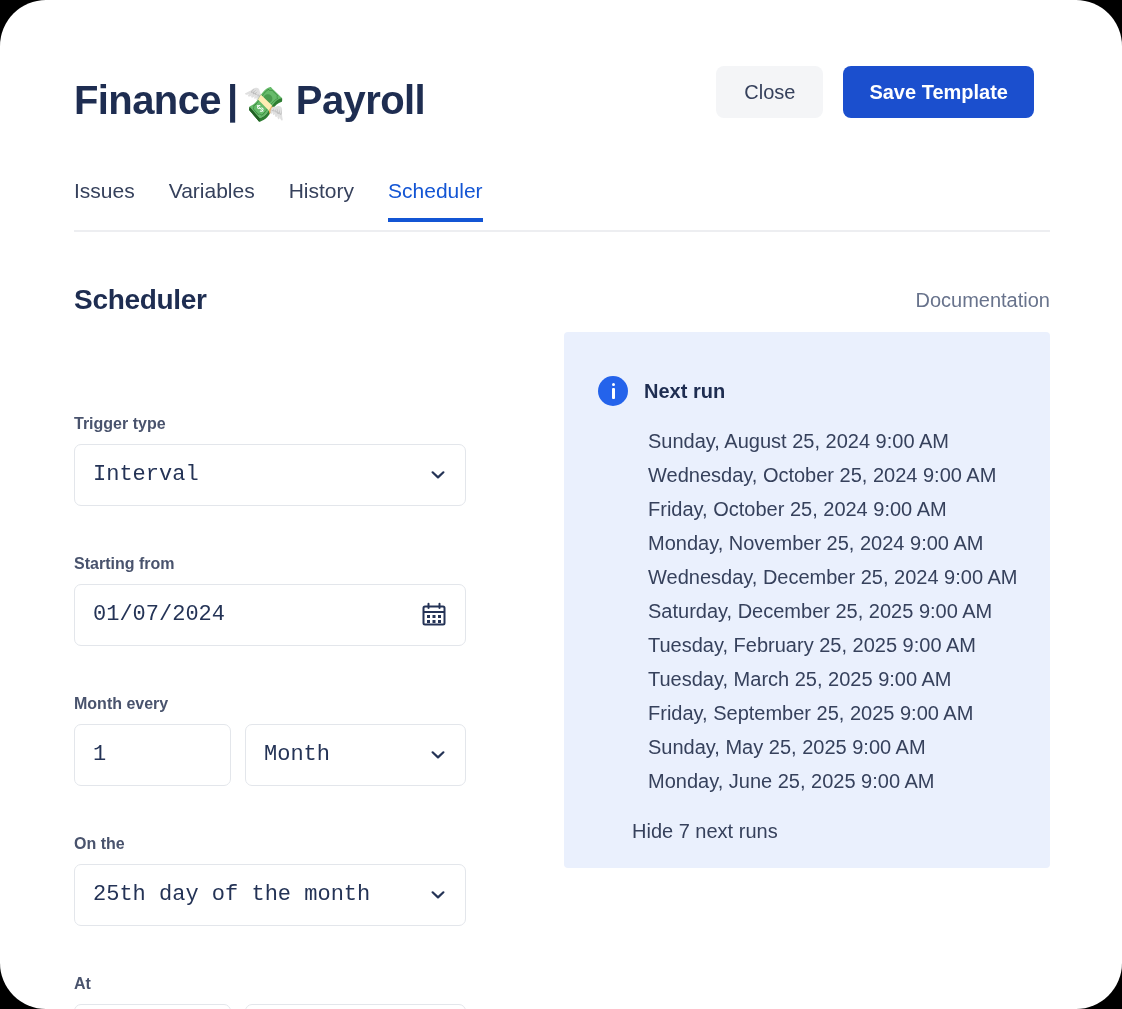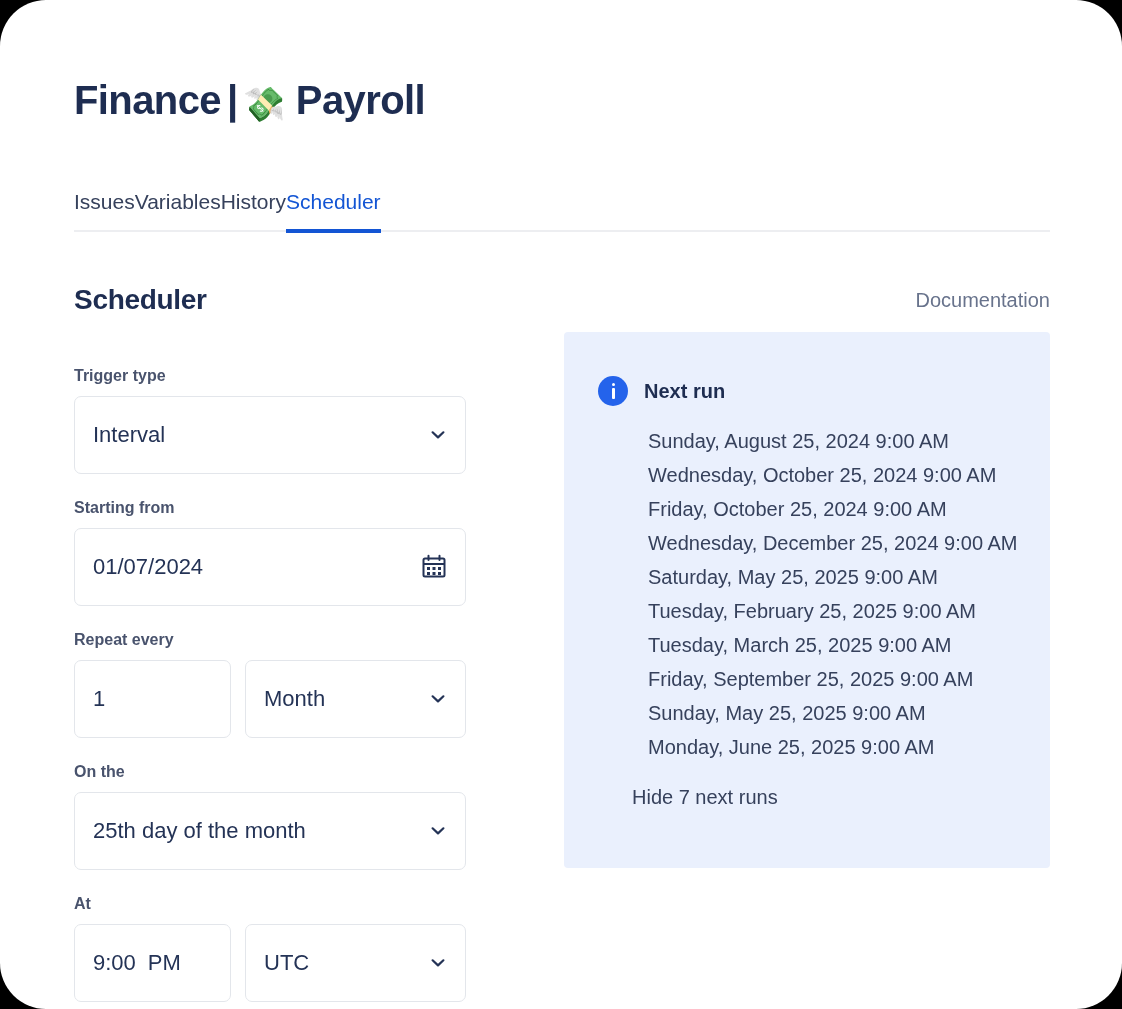--- a/index.html
+++ b/index.html
@@ -97,21 +97,22 @@
 
   
   .tabs {
     position: absolute;
     left: 0;
     top: 178px;
     right: 0;
     height: 52px;
     border-bottom: 2px solid #edeef1;
     display: flex;
-    align-items: flex-end;
+    align-items: flex-start;
+    gap: 34px;
   }
   .tab {
     font-size: 21px;
     color: #36415c;
     padding-bottom: 14px;
     line-height: 26px;
     border-bottom: 4px solid transparent;
     margin-bottom: -3px;
     cursor: pointer;
     white-space: nowrap;
@@ -156,34 +157,36 @@
     left: 0;
     top: 366px;
     width: 392px;
   }
   .field-label {
     font-size: 16px;
     font-weight: bold;
     color: #49536d;
     margin-bottom: 10px;
     line-height: 20px;
+    margin-top: 48px;
   }
   .field-group {
     margin-bottom: 24px;
   }
   .control {
     position: relative;
     box-sizing: border-box;
-    height: 78px;
+    height: 62px;
     border: 1px solid #e3e6eb;
     border-radius: 7px;
     background: #ffffff;
     display: flex;
     align-items: center;
     padding: 0 18px;
+    font-family: Liberation Mono, monospace;
   }
   .control .value {
     font-size: 22px;
     color: #243356;
     line-height: 62px;
     white-space: nowrap;
   }
   .control.select .value {
     flex: 1;
   }
@@ -291,20 +294,24 @@
   }
 </style>
 </head>
 <body>
 
 <div class="app-card">
   <div class="inner">
 
     <div class="header">
       <div class="title"><span>Finance</span><span class="bar">|</span><span class="emoji">💸</span> <span>Payroll</span></div>
+      <div class="header-actions">
+        <button class="btn btn-close">Close</button>
+        <button class="btn btn-save">Save Template</button>
+      </div>
     </div>
 
     <div class="tabs">
       <div class="tab">Issues</div>
       <div class="tab">Variables</div>
       <div class="tab">History</div>
       <div class="tab active">Scheduler</div>
     </div>
 
     <div class="section-head">
@@ -341,21 +348,21 @@
               <rect x="17" y="13" width="3" height="3" fill="#243356"></rect>
               <rect x="6" y="18" width="3" height="3" fill="#243356"></rect>
               <rect x="11.5" y="18" width="3" height="3" fill="#243356"></rect>
               <rect x="17" y="18" width="3" height="3" fill="#243356"></rect>
             </svg>
           </span>
         </div>
       </div>
 
       <div class="field-group">
-        <div class="field-label">Repeat every</div>
+        <div class="field-label">Month every</div>
         <div class="row-2">
           <div class="col-narrow">
             <div class="control">
               <span class="value">1</span>
             </div>
           </div>
           <div class="col-wide">
             <div class="control select">
               <span class="value">Month</span>
               <span class="chev">
@@ -408,22 +415,23 @@
         <span class="info-icon">
           <span class="dot"></span>
           <span class="stem"></span>
         </span>
         <span class="info-title">Next run</span>
       </div>
       <ul class="run-list">
         <li class="run-item">Sunday, August 25, 2024 9:00 AM</li>
         <li class="run-item">Wednesday, October 25, 2024 9:00 AM</li>
         <li class="run-item">Friday, October 25, 2024 9:00 AM</li>
+        <li class="run-item">Monday, November 25, 2024 9:00 AM</li>
         <li class="run-item">Wednesday, December 25, 2024 9:00 AM</li>
-        <li class="run-item">Saturday, May 25, 2025 9:00 AM</li>
+        <li class="run-item">Saturday, December 25, 2025 9:00 AM</li>
         <li class="run-item">Tuesday, February 25, 2025 9:00 AM</li>
         <li class="run-item">Tuesday, March 25, 2025 9:00 AM</li>
         <li class="run-item">Friday, September 25, 2025 9:00 AM</li>
         <li class="run-item">Sunday, May 25, 2025 9:00 AM</li>
         <li class="run-item">Monday, June 25, 2025 9:00 AM</li>
       </ul>
       <div class="run-toggle">Hide 7 next runs</div>
     </div>
 
   </div>

